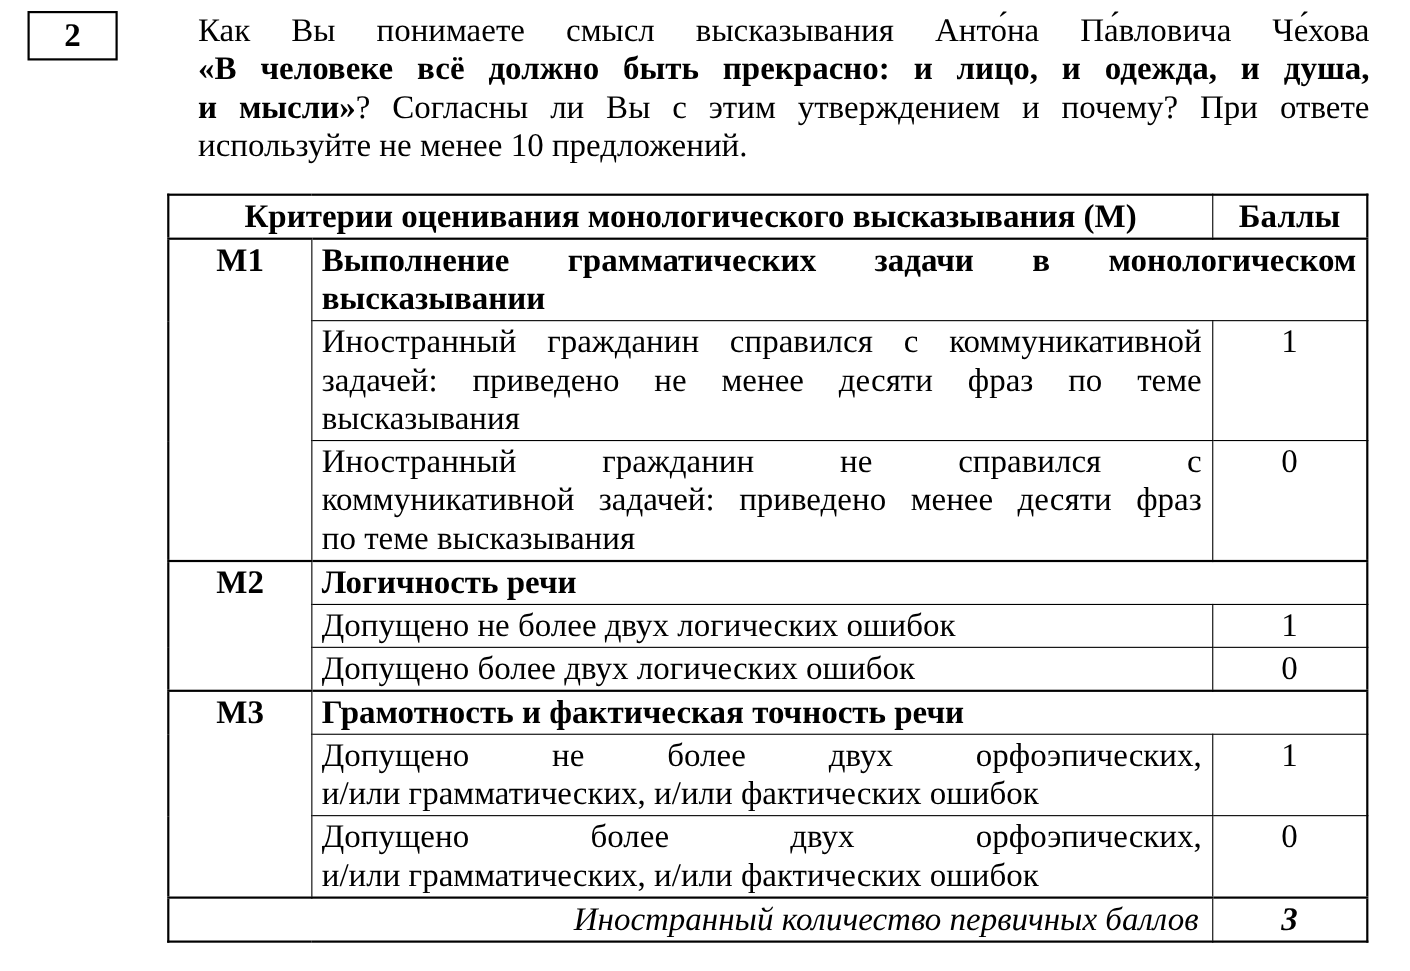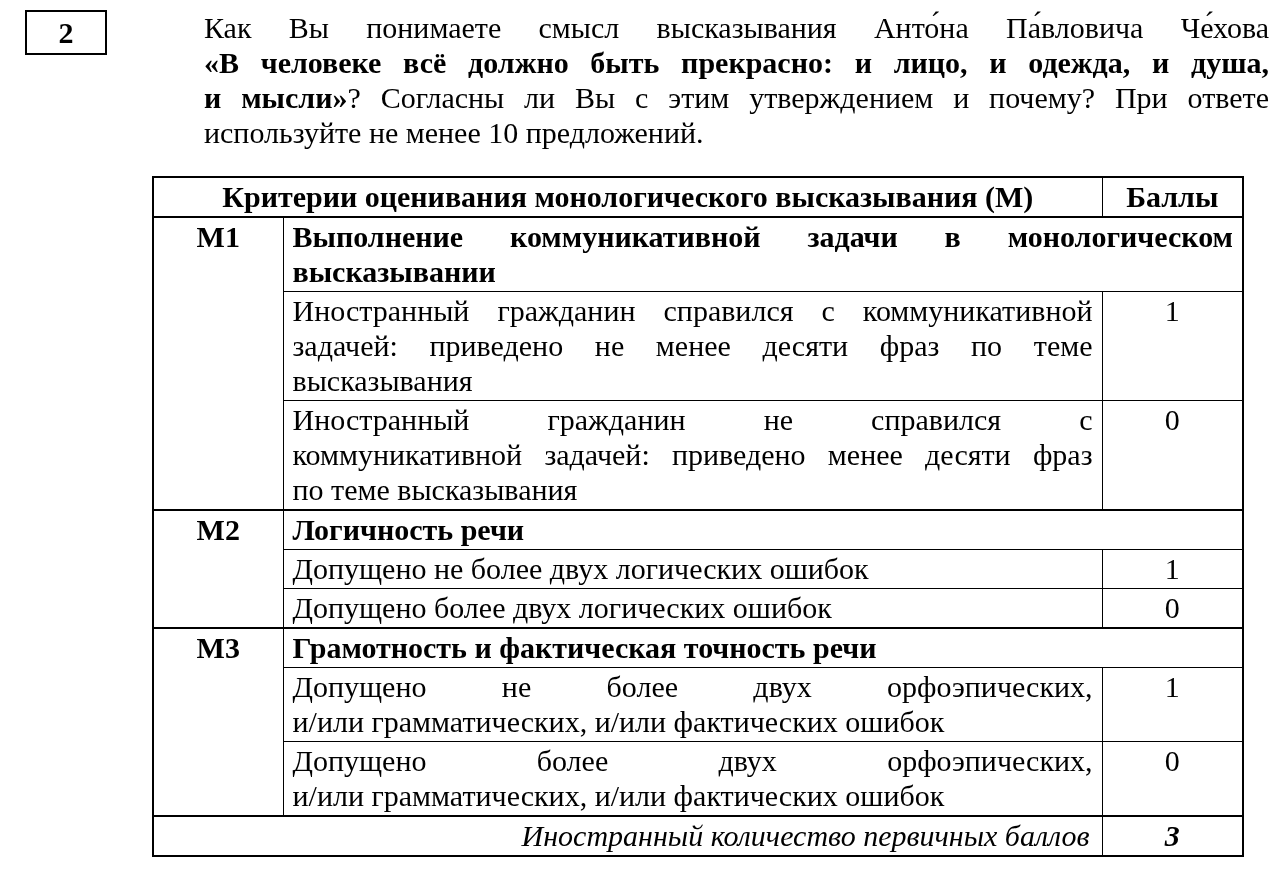--- a/index.html
+++ b/index.html
@@ -34,21 +34,20 @@
   }
 
   
   .question {
     position: absolute;
     left: 180px;
     top: 10px;
     width: 1065px;
     font-size: 30px;
     line-height: 35px;
-    margin-left: 24px;
   }
   .qline {
     text-align: justify;
     text-align-last: justify;
   }
   .qline.qlast {
     text-align: right;
     text-align-last: left;
   }
   .bold { font-weight: bold; }
@@ -142,21 +141,21 @@
       <td class="col-divider">
         <div class="cline clast" style="text-align:center;text-align-last:center;">Баллы</div>
       </td>
     </tr>
 
     <tr class="group-start">
       <td class="code" rowspan="3">
         <span>М1</span>
       </td>
       <td class="title" colspan="2">
-        <div class="cline">Выполнение коммуникативной задачи в монологическом</div>
+        <div class="cline">Выполнение грамматических задачи в монологическом</div>
         <div class="cline clast">высказывании</div>
       </td>
     </tr>
     <tr>
       <td>
         <div class="cline">Иностранный гражданин справился с коммуникативной</div>
         <div class="cline">задачей: приведено не менее десяти фраз по теме</div>
         <div class="cline clast">высказывания</div>
       </td>
       <td class="score col-divider">

